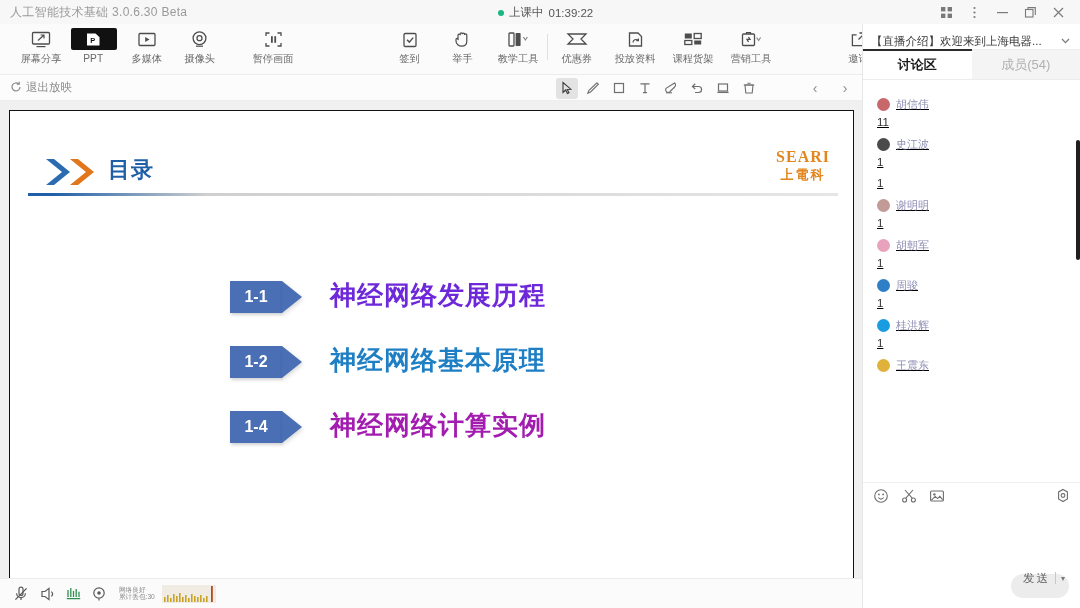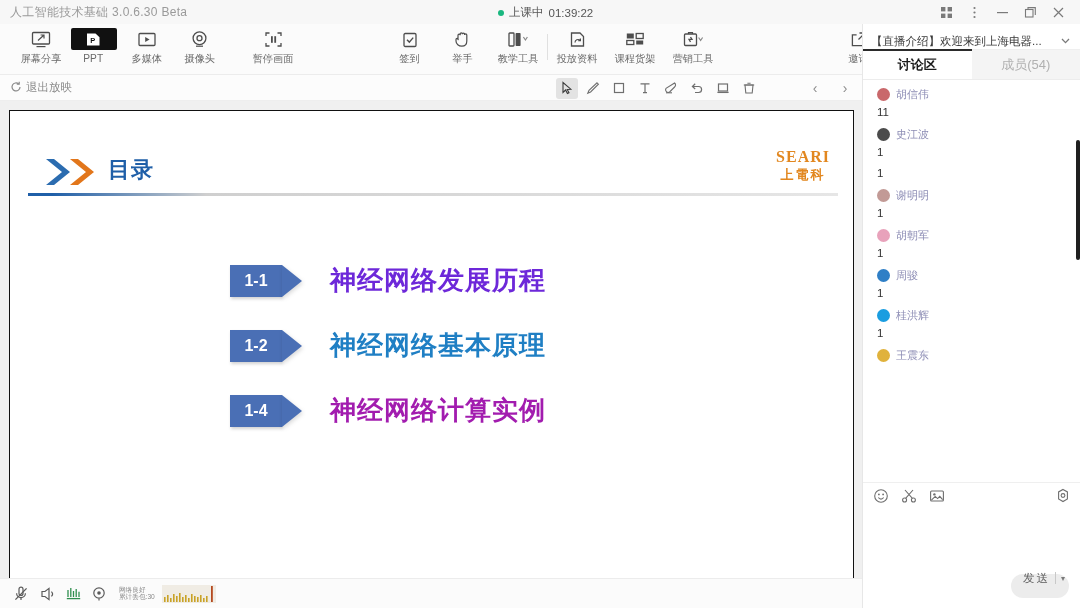--- a/index.html
+++ b/index.html
@@ -105,21 +105,21 @@
   .logo .en {
     font-size:16px; font-weight:bold; color:#e2871f; letter-spacing:1px;
     font-family:"Liberation Serif", serif;
   }
   .logo .cn {
     font-size:13px; font-weight:bold; color:#e2871f; letter-spacing:2px; margin-top:3px;
     font-family:"Liberation Serif", serif;
   }
 
   .toc { position:absolute; left:220px; top:137px; width:560px; }
-  .toc-row { height:65px; display:flex; align-items:center; }
+  .toc-row { height:65px; display:flex; align-items:flex-end; }
   .badge {
     position:relative; width:52px; height:32px; background:#4a6fb5;
     display:flex; align-items:center; justify-content:center;
     color:#fff; font-size:16px; font-weight:bold;
     box-shadow: 1px 2px 3px rgba(0,0,0,0.18);
   }
   .badge::after {
     content:""; position:absolute; left:52px; top:0;
     width:0; height:0;
     border-top:16px solid transparent; border-bottom:16px solid transparent;
@@ -163,21 +163,21 @@
     flex:1; display:flex; align-items:center; justify-content:center;
     font-size:13px; cursor:pointer; position:relative;
   }
   .rp-tab.active { color:#1a1a1a; font-weight:bold; background:#fff; }
   .rp-tab.inactive { color:#b0b0b0; background:#f4f4f4; }
   .rp-tab.active::before {
     content:""; position:absolute; left:0; top:-1px; width:100%; height:2px; background:#2b2b2b;
   }
   .chat {
     position:absolute; left:0; top:57px; width:218px; height:425px;
-    padding:6px 0 0 14px; overflow:hidden;
+    padding:16px 0 0 14px; overflow:hidden;text-decoration:underline;
   }
   .msg { margin-bottom:9px; }
   .msg-head { display:flex; align-items:center; gap:6px; }
   .av { width:13px; height:13px; border-radius:50%; flex:0 0 auto; }
   .nm { font-size:11px; color:#8d8db5; }
   .bd { font-size:11.5px; color:#333; margin-top:4px; }
   .chat-scrollbar {
     position:absolute; right:0px; top:116px; width:4px; height:120px;
     background:#1f1f1f; border-radius:2px;
   }
@@ -324,20 +324,28 @@
         <span class="ic">
           <svg width="22" height="17" viewBox="0 0 22 17">
               <rect x="2" y="2" width="5" height="13" rx="0.8" fill="none" stroke="#4d4d4d" stroke-width="1.3"></rect>
               <rect x="8.6" y="2" width="5" height="13" rx="0.8" fill="#4d4d4d"></rect>
               <path d="M16.4 6 L18.4 9 L20.4 6" stroke="#888" stroke-width="1.2" fill="none"></path>
             </svg>
         </span>
         <span class="lb">教学工具</span>
       </div>
       <div class="tb-sep"></div>
+      <div class="tb-item wide">
+        <span class="ic">
+          <svg width="22" height="16" viewBox="0 0 22 16">
+              <path d="M2 3 H20 L15 8 L20 13 H2 L7 8 Z" fill="none" stroke="#4d4d4d" stroke-width="1.3"></path>
+            </svg>
+        </span>
+        <span class="lb">优惠券</span>
+      </div>
       <div class="tb-item wide">
         <span class="ic">
           <svg width="17" height="17" viewBox="0 0 17 17">
               <path d="M2.5 2 H11 L14.5 5.5 V15 H2.5 Z" fill="none" stroke="#4d4d4d" stroke-width="1.3"></path>
               <path d="M6 11.5 a3 3 0 0 1 5 -2.2 M11.4 7.4 V9.6 H9.2" stroke="#4d4d4d" stroke-width="1.2" fill="none"></path>
             </svg>
         </span>
         <span class="lb">投放资料</span>
       </div>
       <div class="tb-item wide">

